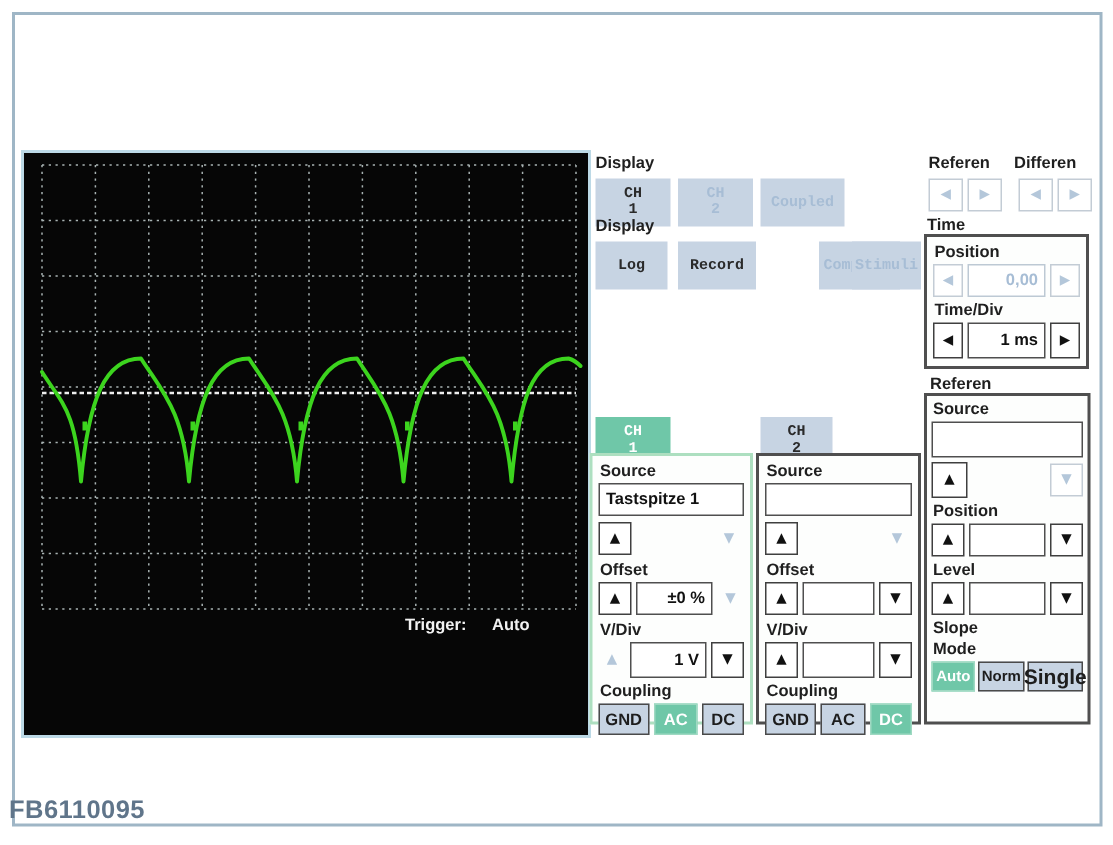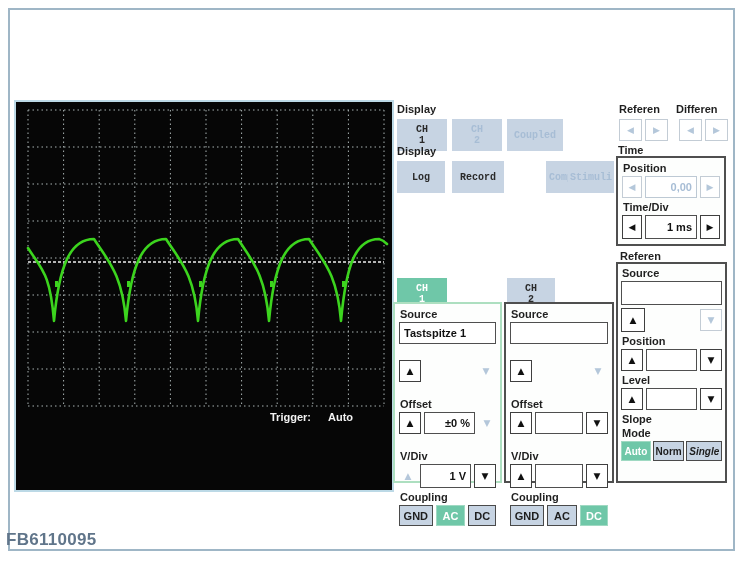--- a/index.html
+++ b/index.html
@@ -38,21 +38,21 @@
   
   .field{box-sizing:border-box;border:1.5px solid #4f4f4f;background:#ffffff;
          font-family:"Liberation Sans",sans-serif;font-size:11px;font-weight:bold;color:#111;
          padding:0 4px;outline:none;}
   .field.num{text-align:right;}
   .field.dis{border:1.5px solid #bdc9d4;color:#a7bdd5;}
   
   .panel{background:#fdfefd;border:2px solid #4f4f4f;padding:4px;}
   .panel.green{border-color:#addfc0;}
   .p-lbl{font-size:11px;font-weight:bold;color:#1f1f1f;margin:0 0 1px 1px;height:13px;line-height:13px;}
-  .p-row{display:flex;align-items:center;gap:3px;margin-bottom:16px;}
+  .p-row{display:flex;align-items:center;gap:3px;margin-bottom:4px;}
   .spacer{flex:1;}
   .grow{flex:1;min-width:0;}
 </style>
 </head>
 <body>
 
 <div class="abs outer-frame"></div>
 <div class="abs fig-label">FB6110095</div>
 
 <div class="abs scope">
@@ -259,15 +259,15 @@
     <input class="field num grow" style="height: 22px;" readonly="" value="">
     <button class="arr" style="width:22px;height:22px;">
         <span>▼</span>
       </button>
   </div>
   <div class="p-lbl">Slope</div>
   <div class="p-lbl">Mode</div>
   <div class="p-row" style="height:20px;margin-bottom:0;gap:2px;">
     <button class="chip teal" style="width:31px;height:20px;font-size:10px;">Auto</button>
     <button class="chip" style="width:33px;height:20px;font-size:10px;">Norm</button>
-    <button class="chip" style="width:37px;height:20px;font-size:10px;font-style:italic;">Single</button>
+    <button class="chip" style="width:37px;height:20px;font-size:14px;">Single</button>
   </div>
 </div>
 
 </body></html>

